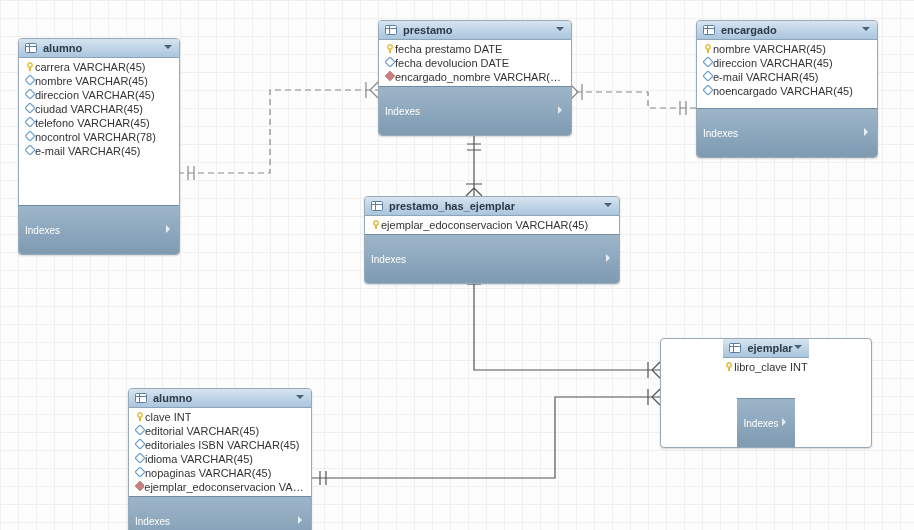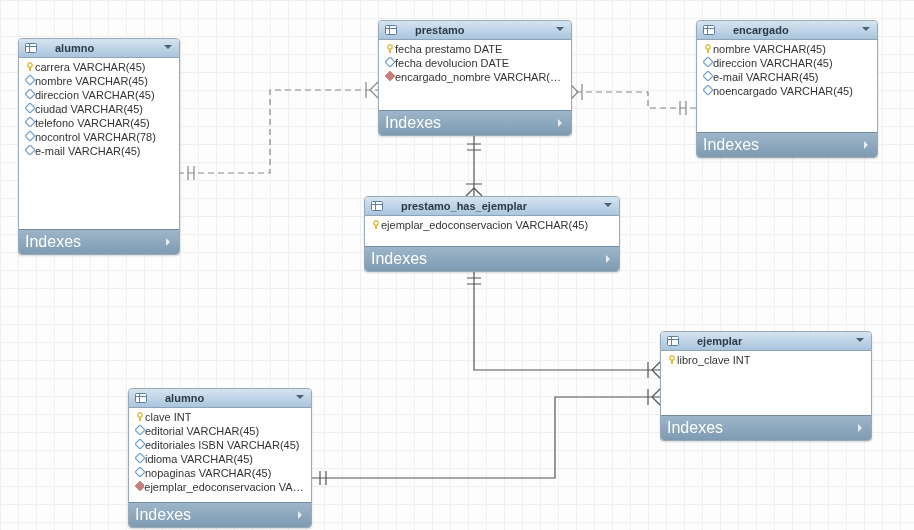--- a/index.html
+++ b/index.html
@@ -44,43 +44,43 @@
     padding: 3px 6px;
     display: flex;
     align-items: center;
     justify-content: space-between;
     font-weight: bold;
     color: #2b3a47;
   }
   .thead .left {
     display: flex;
     align-items: center;
-    gap: 18px;
+    gap: 6px;
   }
   .thead svg.ticon { width: 12px; height: 12px; flex-shrink: 0; }
   .thead svg.arrow { width: 10px; height: 10px; flex-shrink: 0; }
   .cols {
     flex: 1;
     padding: 2px 0;
   }
   .col {
     display: flex;
     align-items: center;
     padding: 1px 6px;
     white-space: nowrap;
     overflow: hidden;
     text-overflow: ellipsis;
   }
   .col svg { width: 10px; height: 10px; flex-shrink: 0; }
   .col span { overflow: hidden; text-overflow: ellipsis; }
   .tfoot {
     background: linear-gradient(#9db5c9, #7e9bb2);
     color: #fff;
-    font-size: 16px;
-    padding: 3px 6px;
+    font-size: 10px;
+    padding: 18px 6px;
     display: flex;
     align-items: center;
     justify-content: space-between;
     border-top: 1px solid #6f8ca3;
   }
   .tfoot svg { width: 10px; height: 10px; }
 </style>
 </head>
 <body>
 <div class="canvas">
@@ -299,21 +299,21 @@
           <span>ejemplar_edoconservacion VARCHAR(45)</span>
         </div>
       </div>
       <div class="tfoot">
         <span>Indexes</span>
         <span><svg viewBox="0 0 10 10">
             <path d="M3 1 L7 5 L3 9 Z" fill="#e6eef5"></path>
           </svg></span>
       </div>
     </div>
-    <div class="table" style="left: 660px; top: 331px; width: 210px; min-height: 108px;">
+    <div class="table" style="left: 660px; top: 338px; width: 210px; min-height: 108px; align-items: center;">
       <div class="thead">
         <span class="left">
           <svg class="ticon" viewBox="0 0 12 12">
             <rect x="0.5" y="1.5" width="11" height="9" rx="1" fill="#fff" stroke="#5b7ea3"></rect>
             <line x1="0.5" y1="4.5" x2="11.5" y2="4.5" stroke="#5b7ea3"></line>
             <line x1="4.5" y1="1.5" x2="4.5" y2="10.5" stroke="#5b7ea3"></line>
           </svg>
           <span>ejemplar</span>
         </span>
         <span><svg class="arrow" viewBox="0 0 10 10">

